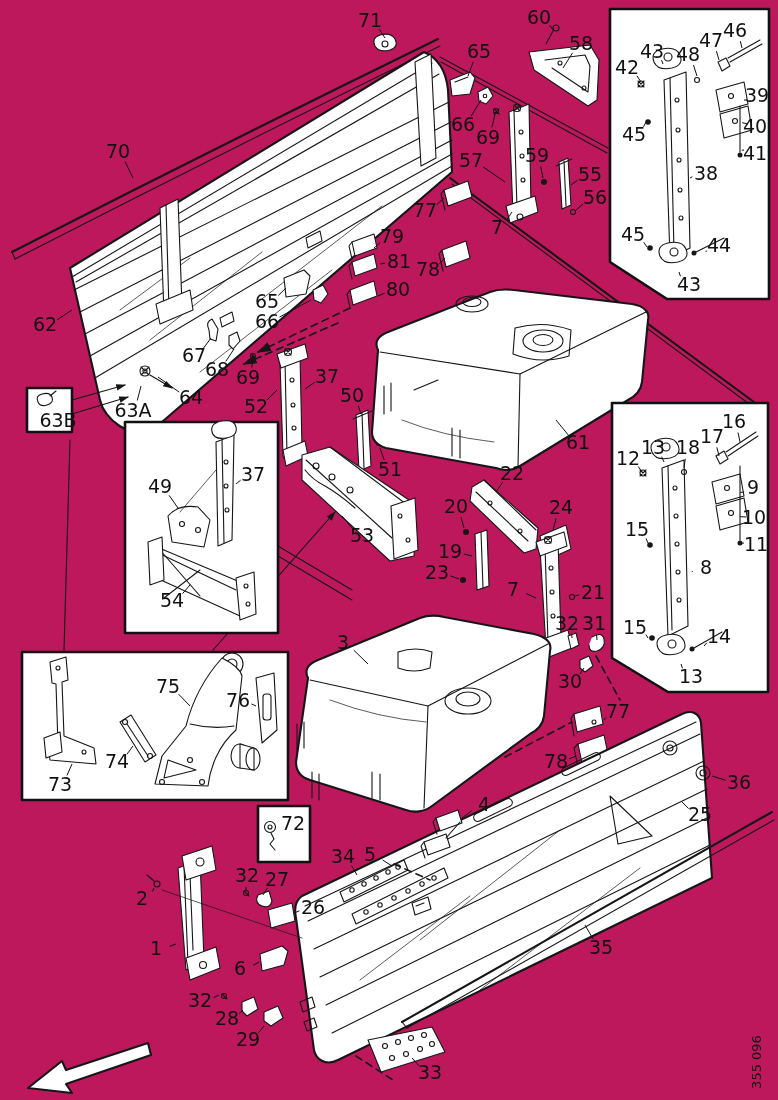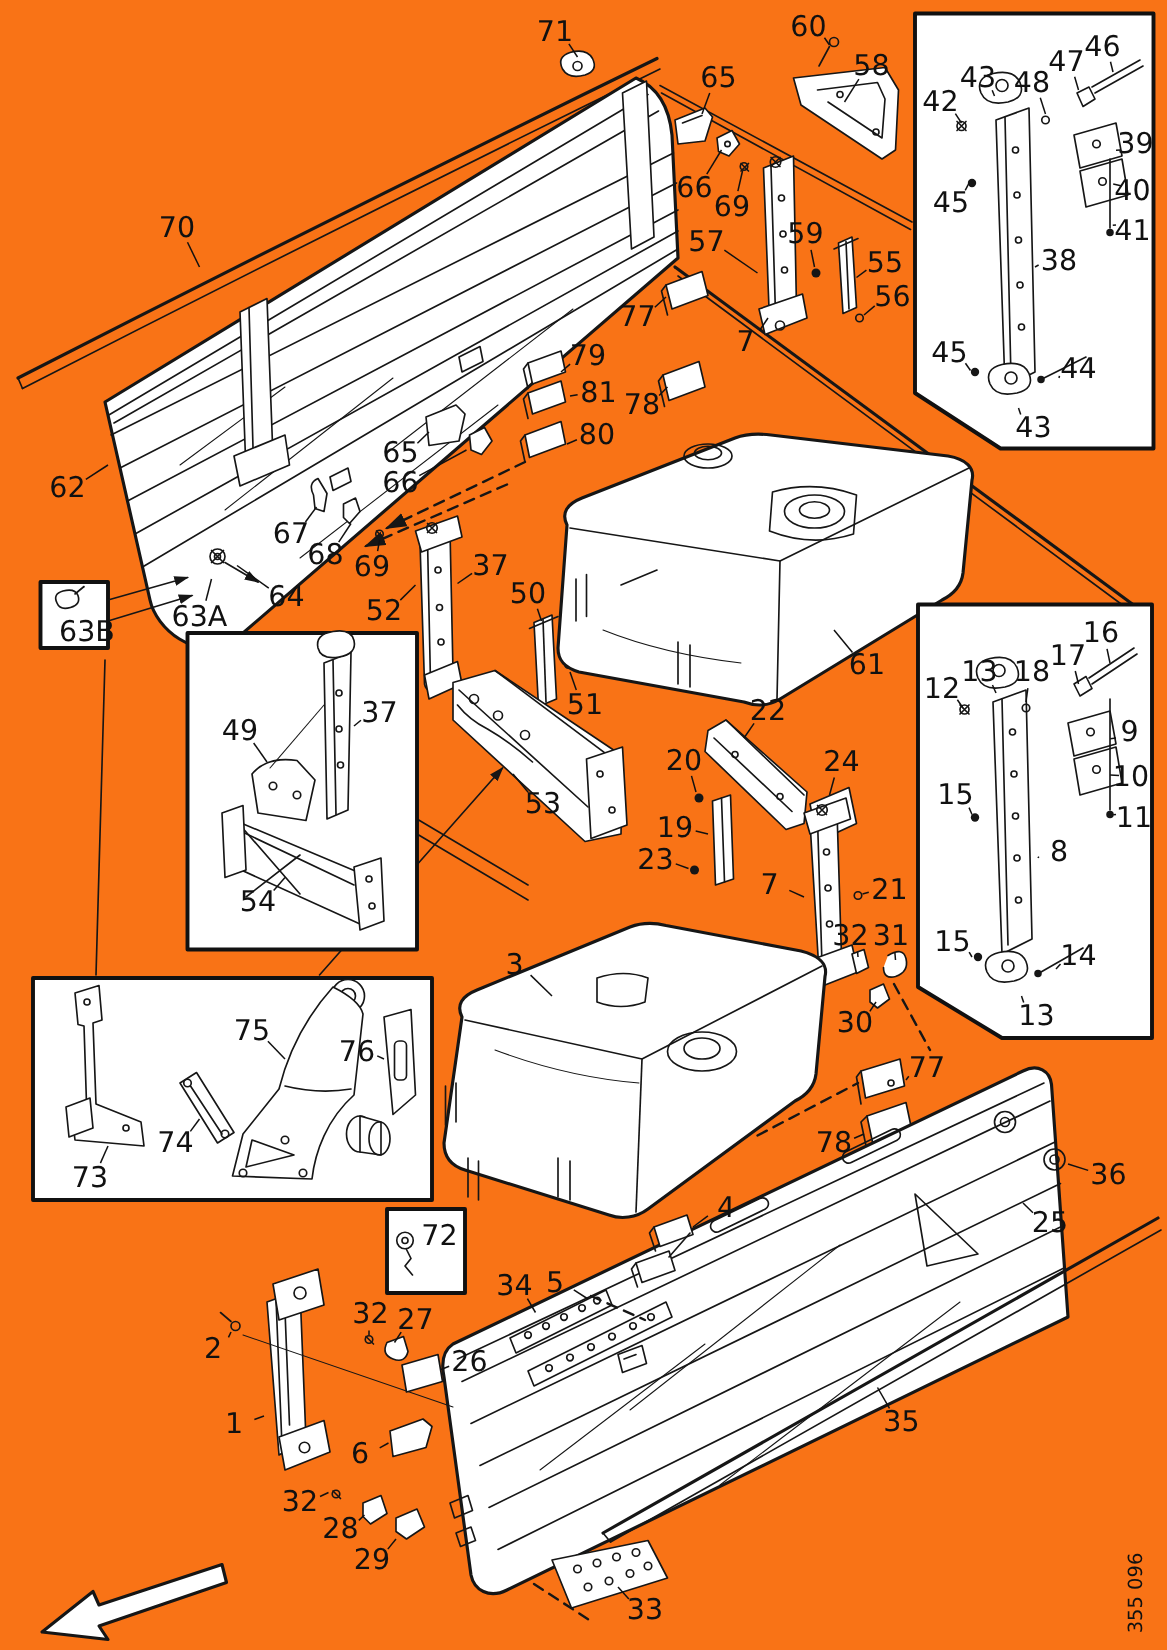--- a/index.html
+++ b/index.html
@@ -1,16 +1,16 @@
 <!DOCTYPE html>
 <html><head>
 <meta charset="utf-8">
 <style>
   html,body{margin:0;padding:0;background:#fff;}
-  .page{position:relative;width:778px;height:1100px;background:#f97316;overflow:hidden;}
+  .page{position:relative;width:778px;height:1100px;background:#be185d;overflow:hidden;}
   svg{display:block;}
   .callout-label{font-family:"DejaVu Sans",sans-serif;font-size:19px;fill:#111;text-anchor:middle;}
   .leader{stroke:#111;stroke-width:1;fill:none;}
   .corner-code{font-family:"DejaVu Sans",sans-serif;font-size:13px;fill:#111;text-anchor:middle;}
   .art{stroke:#161616;fill:none;stroke-width:1.1;stroke-linejoin:round;stroke-linecap:round;}
   .thick{stroke-width:2.1;}
   .thin{stroke-width:0.7;}
   .box{fill:#ffffff;stroke:#111;stroke-width:2.6;}
   .wfill{fill:#ffffff;}
   .dash{stroke-dasharray:7 5;stroke-width:1.6;}

